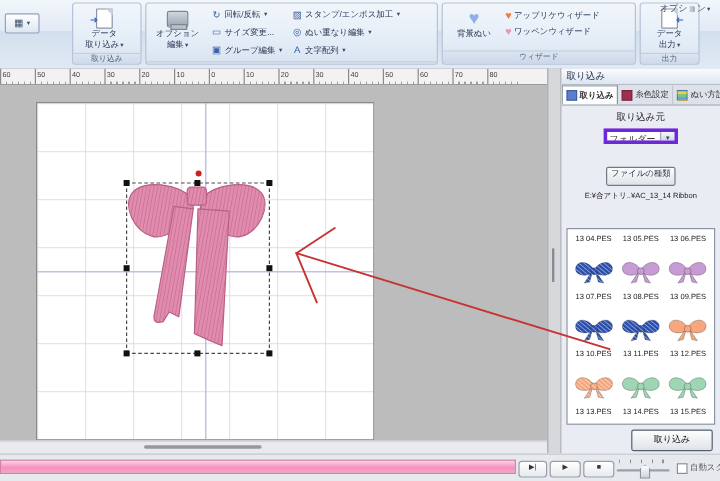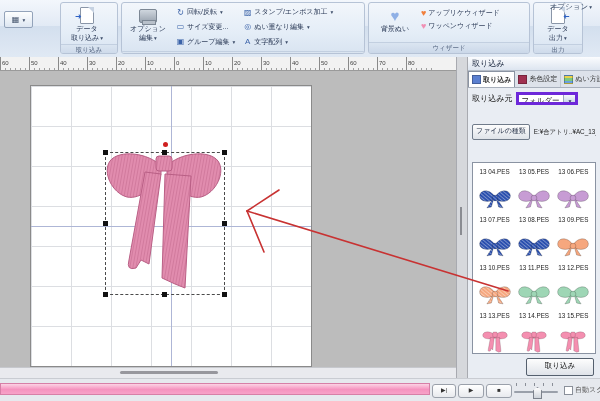--- a/index.html
+++ b/index.html
@@ -72,21 +72,21 @@
   
   .panel{flex:1;background:#e9edf3;display:flex;flex-direction:column;position:relative;overflow:hidden;}
   .panel-title{height:13px;line-height:13px;font-size:8px;padding:0 4px;color:#1c2940;
     background:linear-gradient(#fbfcfe,#dde5f0);border-bottom:1px solid #b4bcc8;}
   .tabs{height:16px;display:flex;background:#dde2ea;border-bottom:1px solid #a8b0bc;font-size:7px;overflow:hidden;}
   .tab{display:flex;align-items:center;gap:2px;padding:0 3px;border-right:1px solid #c3c9d2;
     color:#333;white-space:nowrap;cursor:default;}
   .tab.active{background:#fff;border:1px solid #8a93a2;border-bottom:none;font-weight:bold;}
   .ticon{width:7px;height:7px;display:inline-block;border:1px solid rgba(0,0,0,.25);}
   .controls{padding:4px 4px 2px;font-size:8px;}
-  .crow{display:flex;align-items:center;gap:4px;margin-bottom:19px;}
+  .crow{display:flex;align-items:center;gap:4px;margin-bottom:19px;flex-direction:column;}
   .combo{width:62px;height:13px;background:#fff;border:3px solid #6d28d9;position:relative;
     font-size:7.5px;line-height:12px;padding:0 2px;box-sizing:border-box;white-space:nowrap;overflow:hidden;}
   .combo .cbtn{position:absolute;right:0;top:0;width:11px;height:100%;background:linear-gradient(#f4f7fb,#ccd8e8);
     border-left:1px solid #9aa8bc;font-size:5px;text-align:center;line-height:12px;color:#35455f;}
   .smallbtn{height:14px;background:linear-gradient(#fdfdfd,#dfe3e9);border:1px solid #707b8a;border-radius:2px;
     font-size:7px;line-height:12px;padding:0 3px;white-space:nowrap;color:#1c2940;cursor:default;}
   .pathtext{font-size:6.3px;color:#222;white-space:nowrap;overflow:hidden;}
   .filelist{margin:1px 4px 2px;background:#fff;border:1px solid #8a93a2;flex:1;overflow:hidden;
     display:grid;grid-template-columns:repeat(3,1fr);grid-template-rows:13px repeat(4,48px);
     padding:1px 2px;box-sizing:border-box;}

